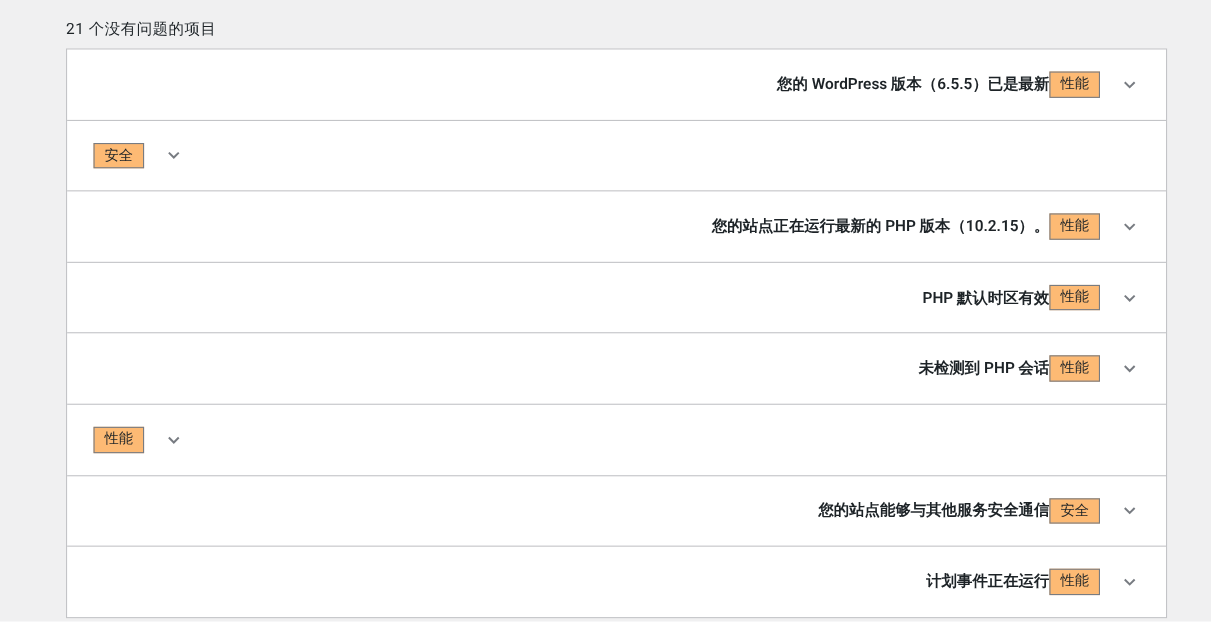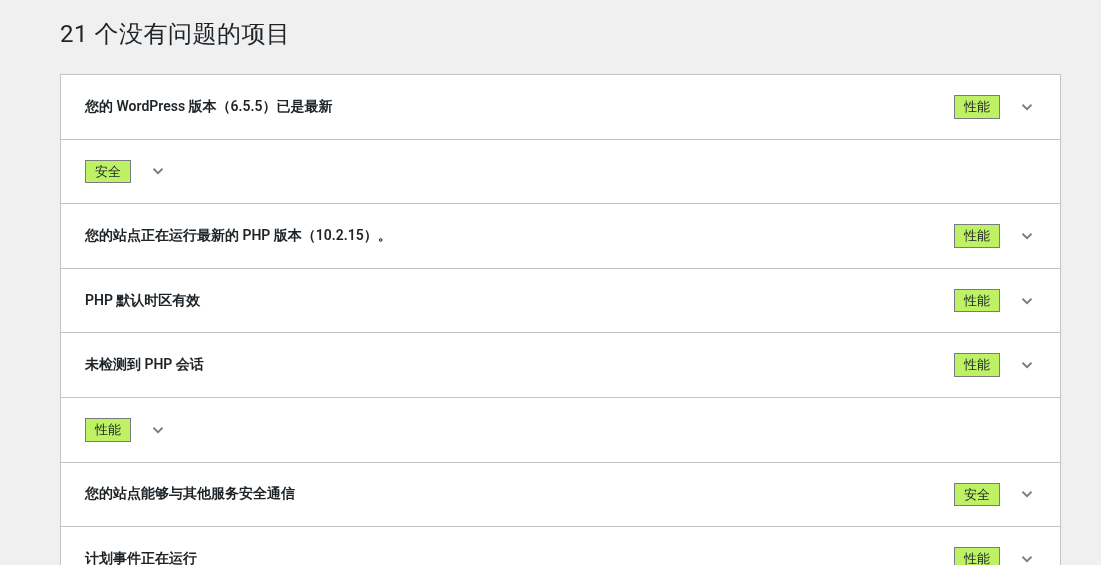--- a/index.html
+++ b/index.html
@@ -11,37 +11,38 @@
       background-color: #f0f0f1;
       font-family: -apple-system, BlinkMacSystemFont, "Segoe UI", Roboto, "Helvetica Neue", Arial, "PingFang SC", "Hiragino Sans GB", "Microsoft YaHei", sans-serif;
       width: 1101px;
       height: 565px;
       overflow: hidden;
     }
     .container {
       padding: 18px 40px 0 60px;
     }
     .page-title {
-      font-size: 24px;
+      font-size: 14px;
       font-weight: 400;
       color: #1d2327;
-      margin-bottom: 24px;
+      margin-bottom: 8px;
       letter-spacing: 0.5px;
     }
     .check-list {
       background: #fff;
       border: 1px solid #c3c4c7;
     }
     .check-item {
       display: flex;
       align-items: center;
       justify-content: space-between;
       padding: 20px 24px 20px 24px;
       border-bottom: 1px solid #c3c4c7;
       cursor: pointer;
+      text-align: right;
     }
     .check-item:last-child {
       border-bottom: none;
     }
     .check-label {
       font-size: 14px;
       color: #1d2327;
       flex: 1;
       font-weight: 600;
     }
@@ -49,21 +50,21 @@
       display: flex;
       align-items: center;
       gap: 18px;
     }
     .badge {
       display: inline-block;
       padding: 3px 9px;
       font-size: 13px;
       color: #1d2327;
       border: 1px solid #787c82;
-      background: #bef264;
+      background: #fdba74;
       line-height: 1.2;
     }
     .chevron {
       display: inline-flex;
       align-items: center;
       justify-content: center;
       width: 18px;
       height: 18px;
       color: #787c82;
     }

